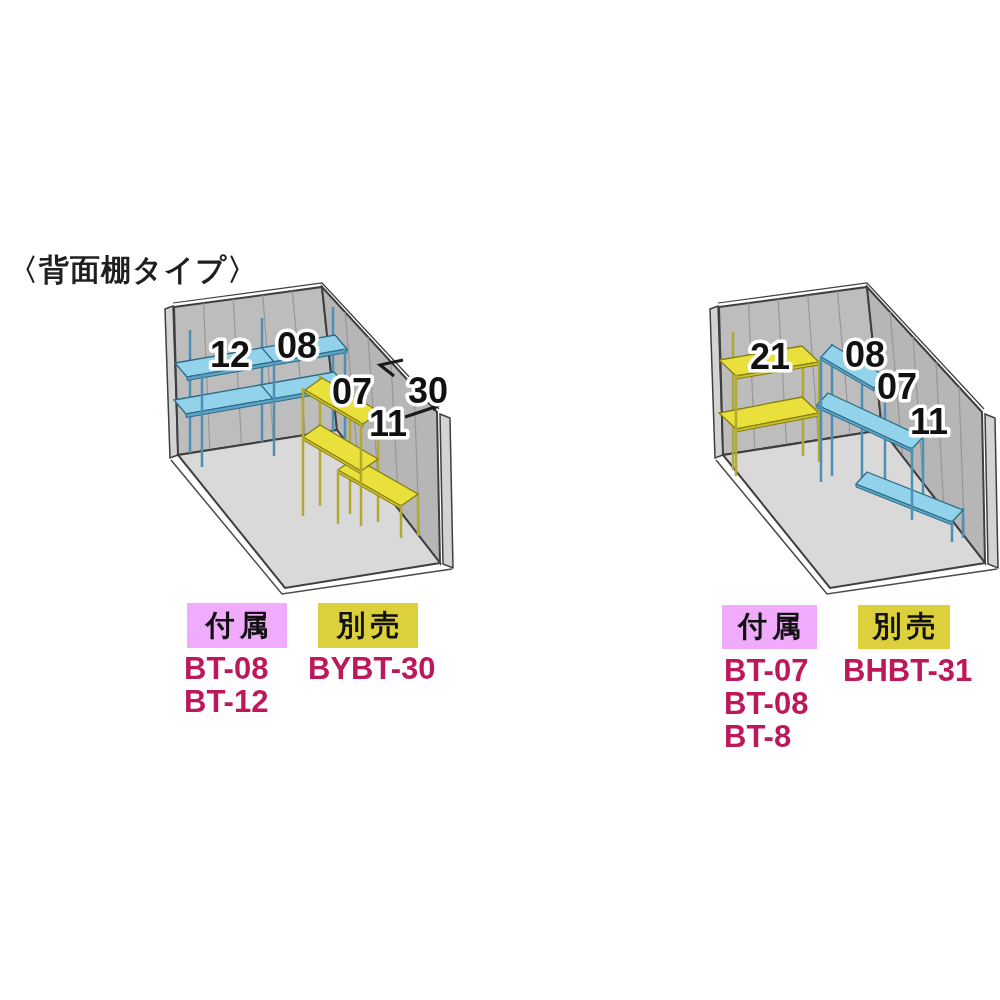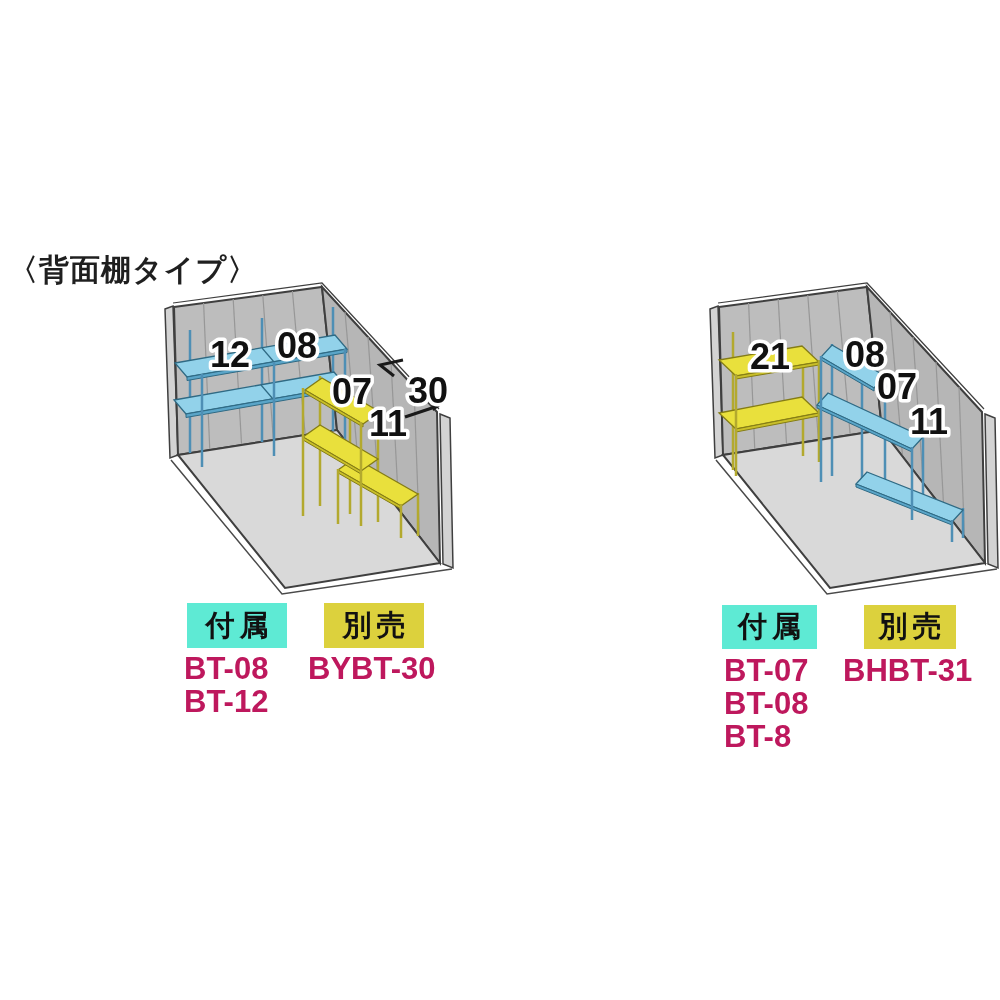--- a/index.html
+++ b/index.html
@@ -2,22 +2,22 @@
 <html><head>
 <meta charset="utf-8">
 <style>
   html,body{margin:0;padding:0;background:#ffffff;}
   .stage{position:relative;width:1000px;height:1000px;background:#ffffff;overflow:hidden;
          font-family:"Liberation Sans","DejaVu Sans",sans-serif;color:#1a1a1a;}
   .fig-title{position:absolute;font-size:30px;font-weight:bold;letter-spacing:1px;color:#1f1f1f;white-space:nowrap;}
   svg.shed{position:absolute;overflow:visible;}
   .badge{position:absolute;height:45px;display:flex;align-items:center;justify-content:center;
          font-size:29px;font-weight:bold;letter-spacing:5px;color:#111;padding-left:5px;box-sizing:border-box;}
-  .badge.blue{background:#5eead4;}
-  .badge.yellow{background:#dcd13d;margin-left:6px;}
+  .badge.blue{background:#f0abfc;}
+  .badge.yellow{background:#dcd13d;}
   .models{position:absolute;font-size:31px;font-weight:bold;line-height:33px;white-space:nowrap;color:#be185d;}
   
   .wall-back{fill:#bdbdbd;stroke:#3f3f3f;stroke-width:2;}
   .wall-side{fill:#b6b6b6;stroke:#3f3f3f;stroke-width:2;}
   .seam{stroke:#979797;stroke-width:1.2;fill:none;}
   .floor{fill:#d9d9d9;stroke:#3f3f3f;stroke-width:2;}
   .strip{fill:#d3d3d3;stroke:#3f3f3f;stroke-width:1.5;}
   .capline{stroke:#3f3f3f;stroke-width:1.2;fill:none;}
   .frame{stroke:#4a4a4a;stroke-width:1.5;fill:none;}
   .board-blue{fill:#92d2ea;stroke:#2f6a84;stroke-width:1.3;}

